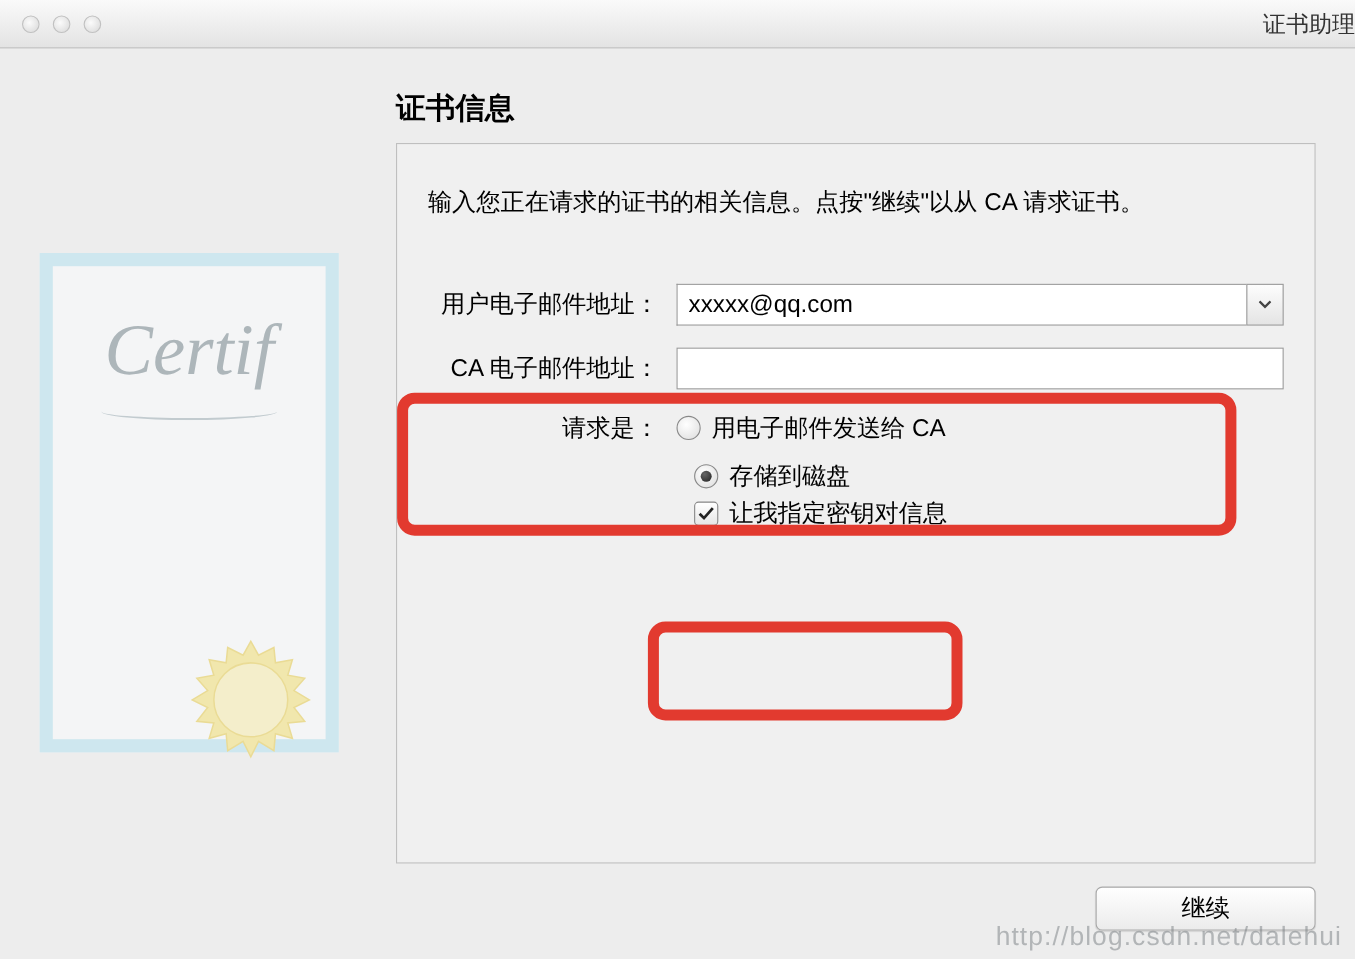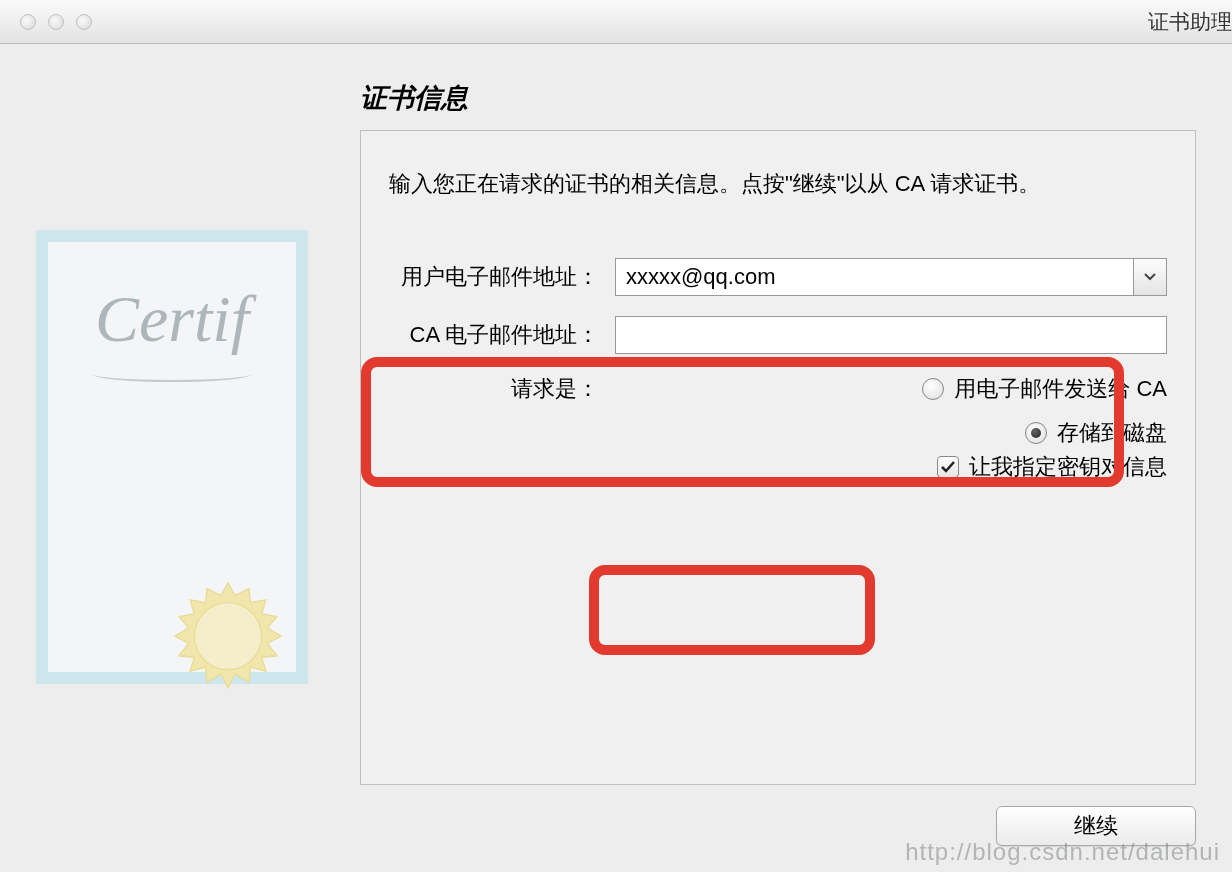--- a/index.html
+++ b/index.html
@@ -86,21 +86,20 @@
     }
     .right-column {
       flex: 1;
       position: relative;
     }
     .page-heading {
       font-size: 27px;
       font-weight: 600;
       color: #000;
       margin-bottom: 14px;
-      font-style: italic;
     }
     .panel {
       border: 1px solid #bfbfbf;
       background: #f0f0f0;
       padding: 36px 28px 28px 28px;
       height: 655px;
       position: relative;
     }
     .instructions {
       font-size: 22px;
@@ -155,21 +154,20 @@
       background: #fff;
       padding: 0 10px;
       font-size: 22px;
       outline: none;
     }
     .radio-row, .check-row {
       display: flex;
       align-items: center;
       gap: 10px;
       font-size: 22px;
-      justify-content: flex-end;
     }
     .radio-circle {
       width: 22px; height: 22px;
       border-radius: 50%;
       border: 1px solid #888;
       background: radial-gradient(circle at 40% 35%, #fff, #dcdcdc);
       display: flex;
       align-items: center;
       justify-content: center;
       flex-shrink: 0;

